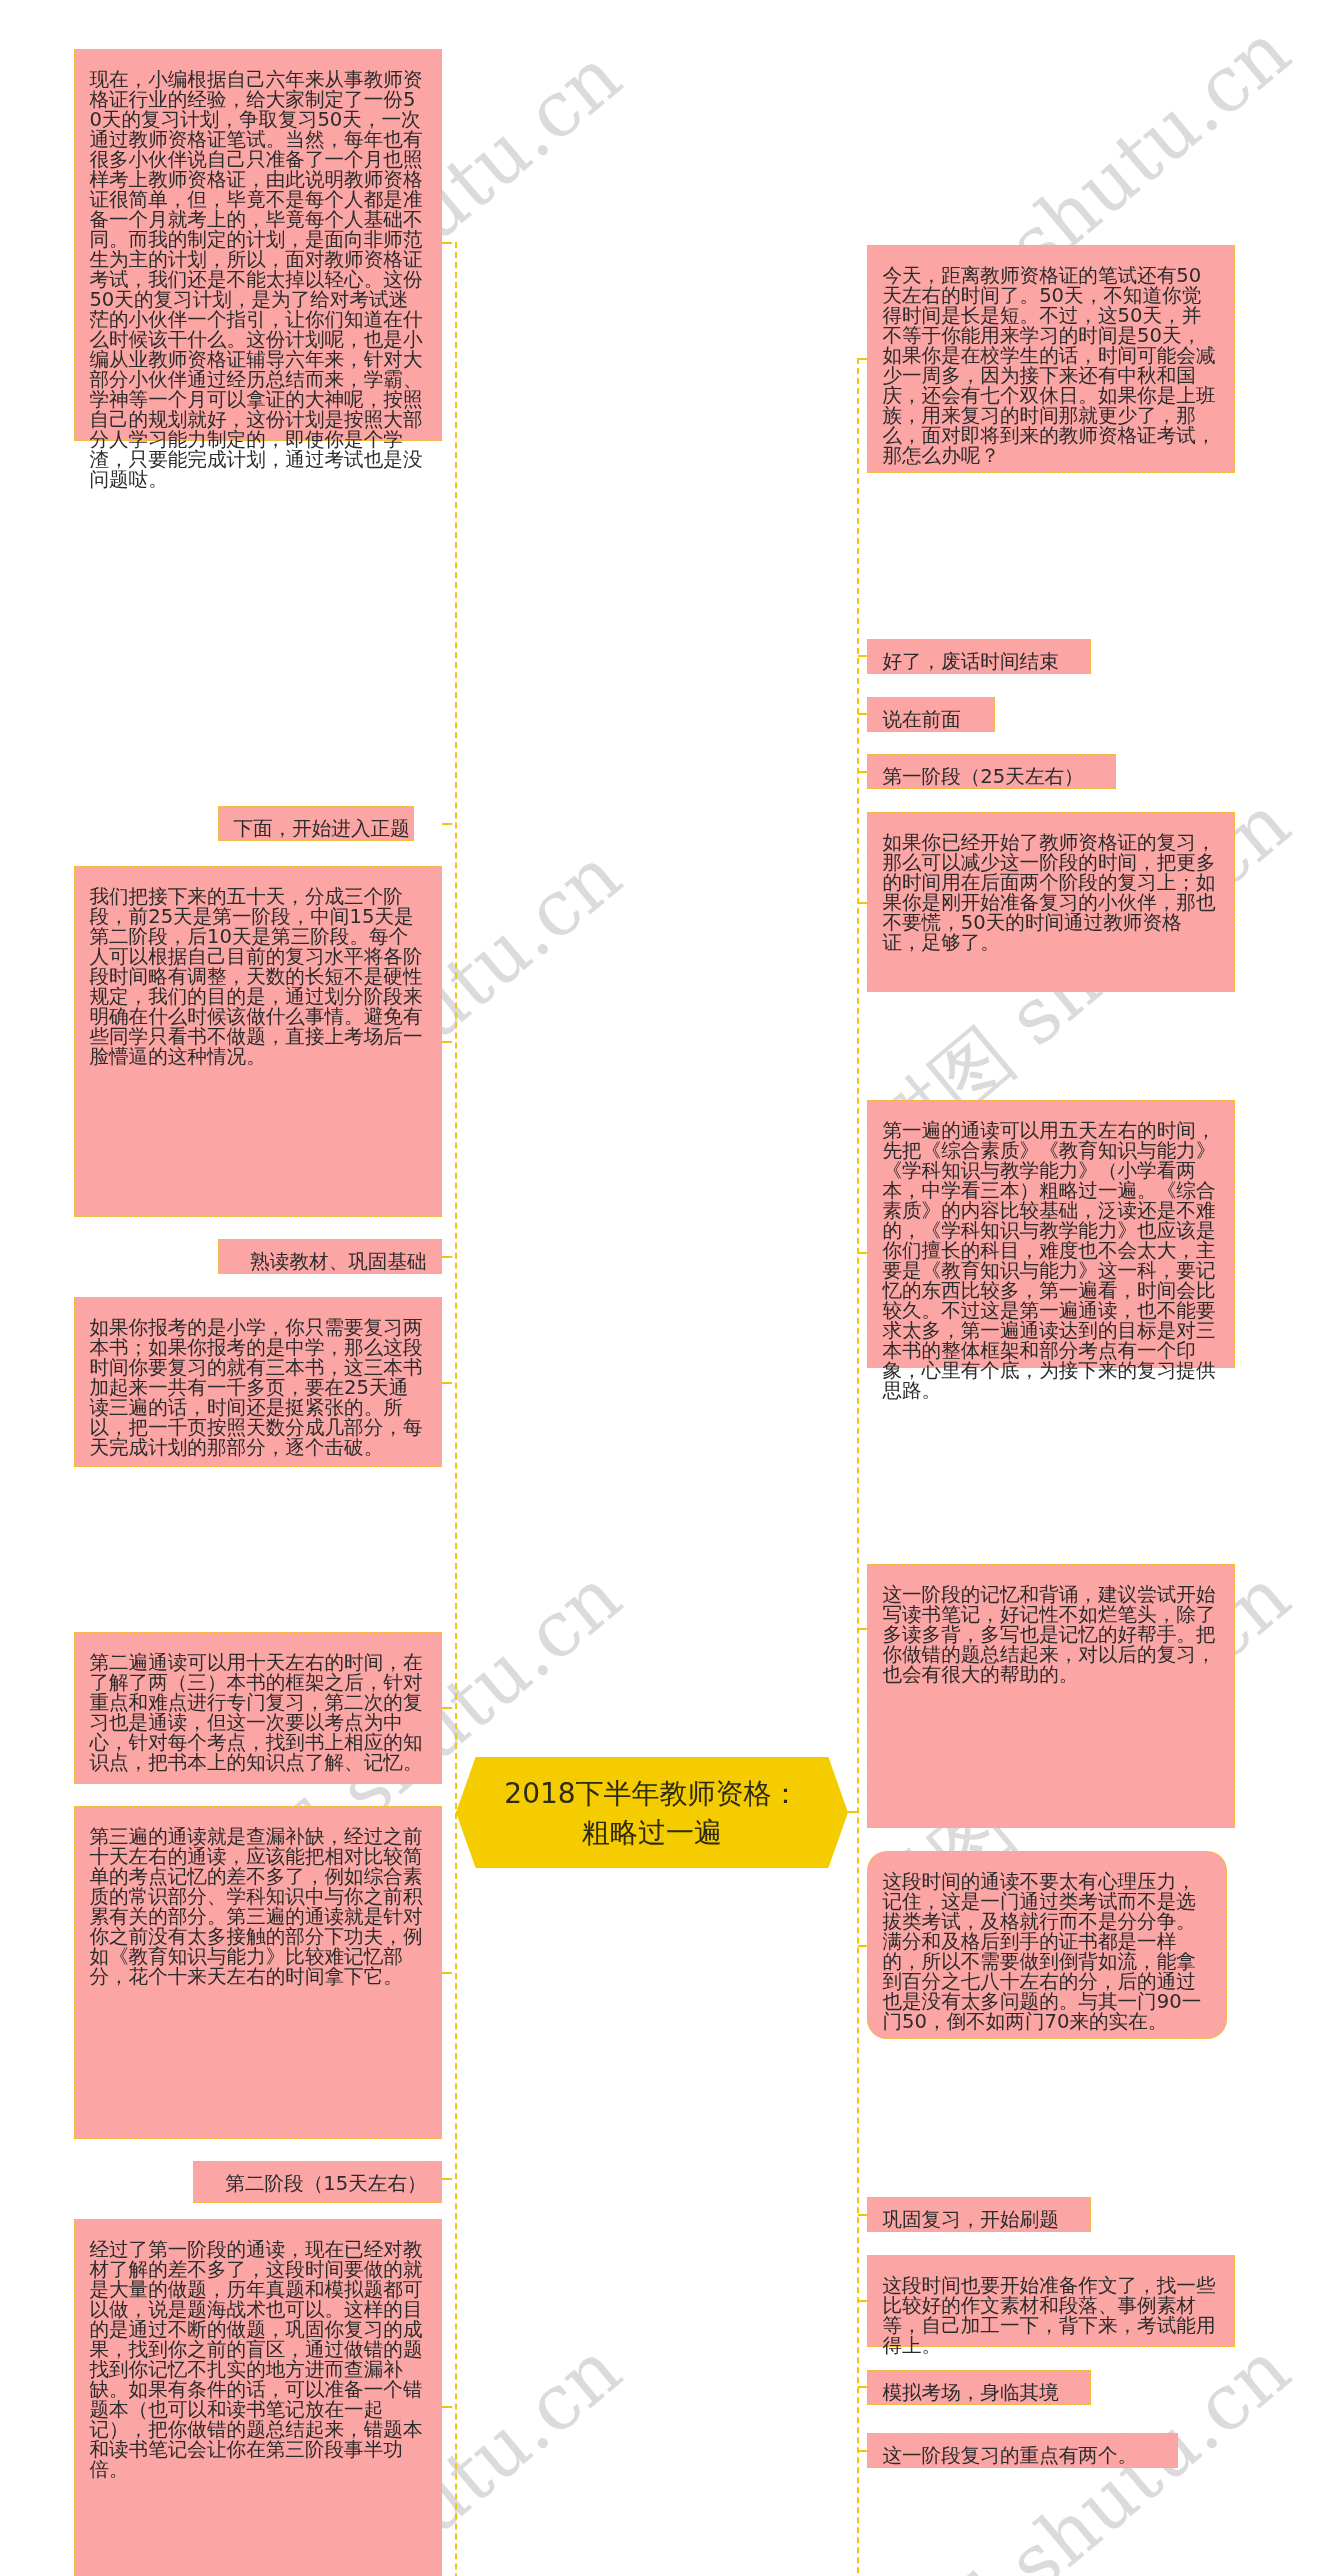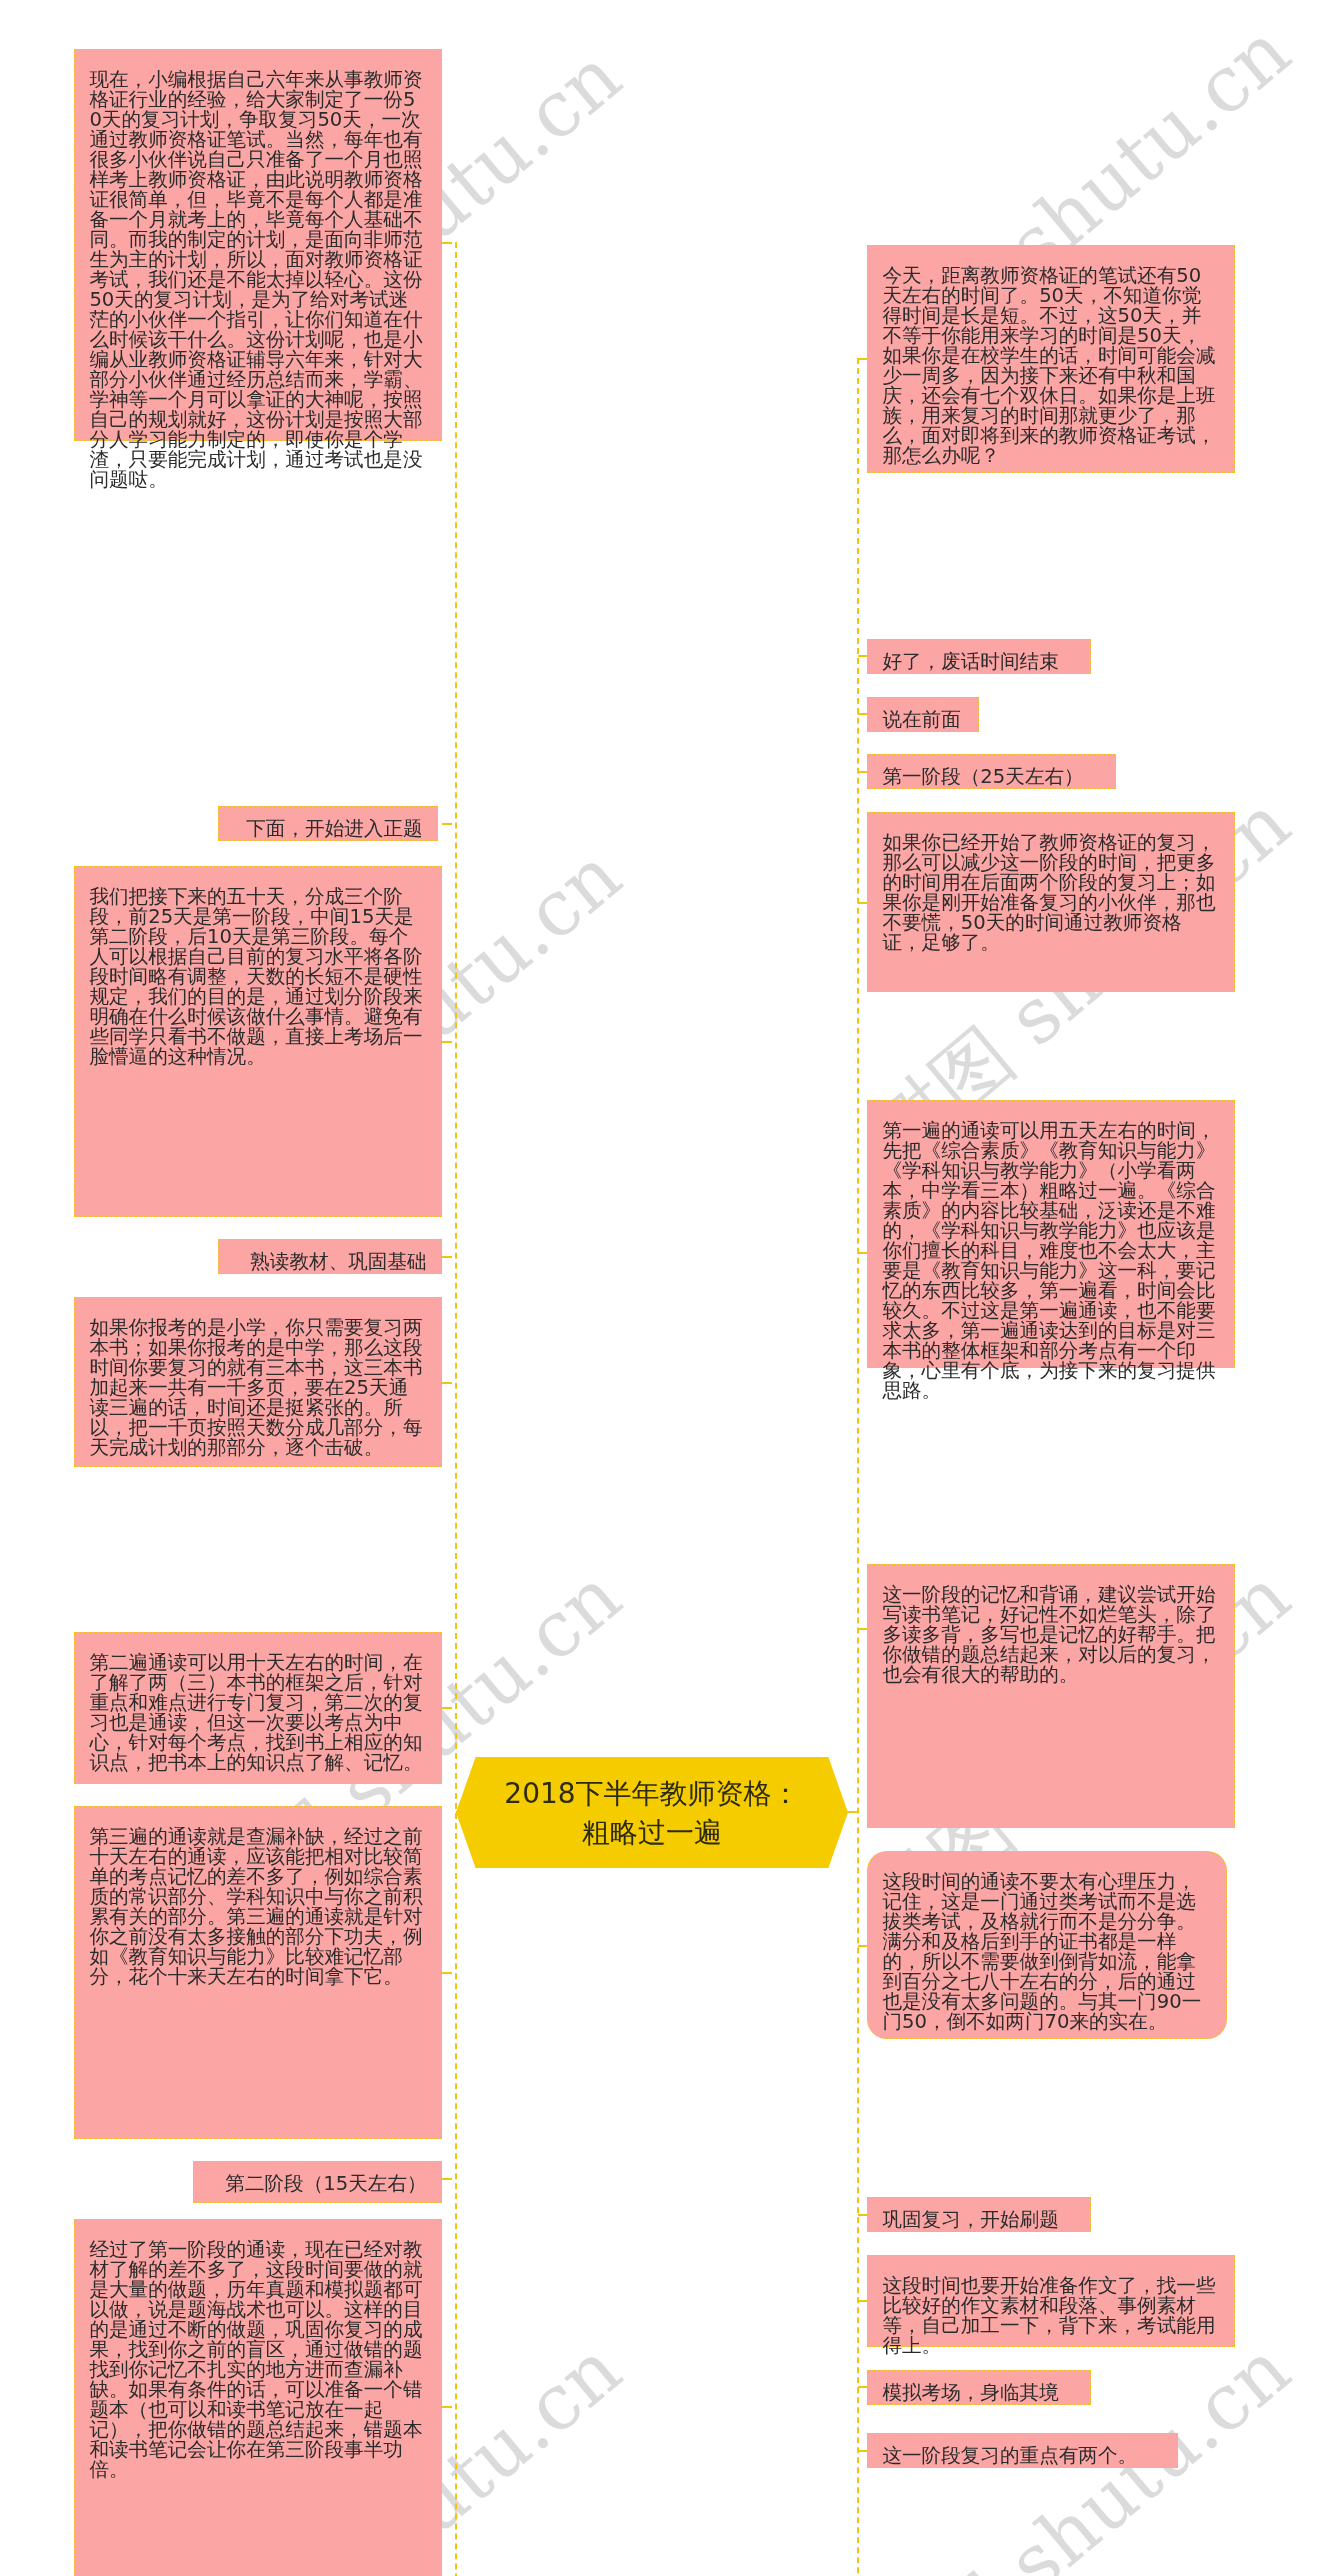--- a/index.html
+++ b/index.html
@@ -73,32 +73,32 @@
 <div class="stub" style="left:858px;top:2214px;"></div>
 <div class="stub" style="left:858px;top:2300px;"></div>
 <div class="stub" style="left:858px;top:2386px;"></div>
 <div class="stub" style="left:858px;top:2450px;"></div>
 
 <div class="root">
   <span>2018下半年教师资格：粗略过一遍</span>
 </div>
 
 <div class="node left" style="left:74px;top:49px;width:368px;height:392px;">现在，小编根据自己六年来从事教师资格证行业的经验，给大家制定了一份50天的复习计划，争取复习50天，一次通过教师资格证笔试。当然，每年也有很多小伙伴说自己只准备了一个月也照样考上教师资格证，由此说明教师资格证很简单，但，毕竟不是每个人都是准备一个月就考上的，毕竟每个人基础不同。而我的制定的计划，是面向非师范生为主的计划，所以，面对教师资格证考试，我们还是不能太掉以轻心。这份50天的复习计划，是为了给对考试迷茫的小伙伴一个指引，让你们知道在什么时候该干什么。这份计划呢，也是小编从业教师资格证辅导六年来，针对大部分小伙伴通过经历总结而来，学霸、学神等一个月可以拿证的大神呢，按照自己的规划就好，这份计划是按照大部分人学习能力制定的，即使你是个学渣，只要能完成计划，通过考试也是没问题哒。</div>
-<div class="node left label" style="left:218px;top:806px;width:220px;height:35px;">下面，开始进入正题</div>
+<div class="node left label" style="left:218px;top:806px;width:196px;height:35px;">下面，开始进入正题</div>
 <div class="node left" style="left:74px;top:866px;width:368px;height:351px;">我们把接下来的五十天，分成三个阶段，前25天是第一阶段，中间15天是第二阶段，后10天是第三阶段。每个人可以根据自己目前的复习水平将各阶段时间略有调整，天数的长短不是硬性规定，我们的目的是，通过划分阶段来明确在什么时候该做什么事情。避免有些同学只看书不做题，直接上考场后一脸懵逼的这种情况。</div>
 <div class="node left label" style="left:218px;top:1239px;width:224px;height:35px;">熟读教材、巩固基础</div>
 <div class="node left" style="left:74px;top:1297px;width:368px;height:170px;">如果你报考的是小学，你只需要复习两本书；如果你报考的是中学，那么这段时间你要复习的就有三本书，这三本书加起来一共有一千多页，要在25天通读三遍的话，时间还是挺紧张的。所以，把一千页按照天数分成几部分，每天完成计划的那部分，逐个击破。</div>
 <div class="node left" style="left:74px;top:1632px;width:368px;height:152px;">第二遍通读可以用十天左右的时间，在了解了两（三）本书的框架之后，针对重点和难点进行专门复习，第二次的复习也是通读，但这一次要以考点为中心，针对每个考点，找到书上相应的知识点，把书本上的知识点了解、记忆。</div>
 <div class="node left" style="left:74px;top:1806px;width:368px;height:333px;">第三遍的通读就是查漏补缺，经过之前十天左右的通读，应该能把相对比较简单的考点记忆的差不多了，例如综合素质的常识部分、学科知识中与你之前积累有关的部分。第三遍的通读就是针对你之前没有太多接触的部分下功夫，例如《教育知识与能力》比较难记忆部分，花个十来天左右的时间拿下它。</div>
 <div class="node left label" style="left:193px;top:2161px;width:249px;height:42px;">第二阶段（15天左右）</div>
 <div class="node left" style="left:74px;top:2219px;width:368px;height:374px;">经过了第一阶段的通读，现在已经对教材了解的差不多了，这段时间要做的就是大量的做题，历年真题和模拟题都可以做，说是题海战术也可以。这样的目的是通过不断的做题，巩固你复习的成果，找到你之前的盲区，通过做错的题找到你记忆不扎实的地方进而查漏补缺。如果有条件的话，可以准备一个错题本（也可以和读书笔记放在一起记），把你做错的题总结起来，错题本和读书笔记会让你在第三阶段事半功倍。</div>
 
 <div class="node right" style="left:867px;top:245px;width:368px;height:228px;">今天，距离教师资格证的笔试还有50天左右的时间了。50天，不知道你觉得时间是长是短。不过，这50天，并不等于你能用来学习的时间是50天，如果你是在校学生的话，时间可能会减少一周多，因为接下来还有中秋和国庆，还会有七个双休日。如果你是上班族，用来复习的时间那就更少了，那么，面对即将到来的教师资格证考试，那怎么办呢？</div>
 <div class="node right label" style="left:867px;top:639px;width:224px;height:35px;">好了，废话时间结束</div>
-<div class="node right label" style="left:867px;top:697px;width:112px;height:35px;">说在前面</div>
+<div class="node right label" style="left:867px;top:697px;width:128px;height:35px;">说在前面</div>
 <div class="node right label" style="left:867px;top:754px;width:249px;height:35px;">第一阶段（25天左右）</div>
 <div class="node right" style="left:867px;top:812px;width:368px;height:180px;">如果你已经开始了教师资格证的复习，那么可以减少这一阶段的时间，把更多的时间用在后面两个阶段的复习上；如果你是刚开始准备复习的小伙伴，那也不要慌，50天的时间通过教师资格证，足够了。</div>
 <div class="node right" style="left:867px;top:1100px;width:368px;height:268px;">第一遍的通读可以用五天左右的时间，先把《综合素质》《教育知识与能力》《学科知识与教学能力》（小学看两本，中学看三本）粗略过一遍。《综合素质》的内容比较基础，泛读还是不难的，《学科知识与教学能力》也应该是你们擅长的科目，难度也不会太大，主要是《教育知识与能力》这一科，要记忆的东西比较多，第一遍看，时间会比较久。不过这是第一遍通读，也不能要求太多，第一遍通读达到的目标是对三本书的整体框架和部分考点有一个印象，心里有个底，为接下来的复习提供思路。</div>
 <div class="node right" style="left:867px;top:1564px;width:368px;height:264px;">这一阶段的记忆和背诵，建议尝试开始写读书笔记，好记性不如烂笔头，除了多读多背，多写也是记忆的好帮手。把你做错的题总结起来，对以后的复习，也会有很大的帮助的。</div>
 <div class="node right" style="left:867px;top:1851px;width:360px;height:188px;border-radius:20px;">这段时间的通读不要太有心理压力，记住，这是一门通过类考试而不是选拔类考试，及格就行而不是分分争。满分和及格后到手的证书都是一样的，所以不需要做到倒背如流，能拿到百分之七八十左右的分，后的通过也是没有太多问题的。与其一门90一门50，倒不如两门70来的实在。</div>
 <div class="node right label" style="left:867px;top:2197px;width:224px;height:35px;">巩固复习，开始刷题</div>
 <div class="node right" style="left:867px;top:2255px;width:368px;height:92px;">这段时间也要开始准备作文了，找一些比较好的作文素材和段落、事例素材等，自己加工一下，背下来，考试能用得上。</div>
 <div class="node right label" style="left:867px;top:2370px;width:224px;height:35px;">模拟考场，身临其境</div>
 <div class="node right label" style="left:867px;top:2433px;width:311px;height:35px;">这一阶段复习的重点有两个。</div>
 

